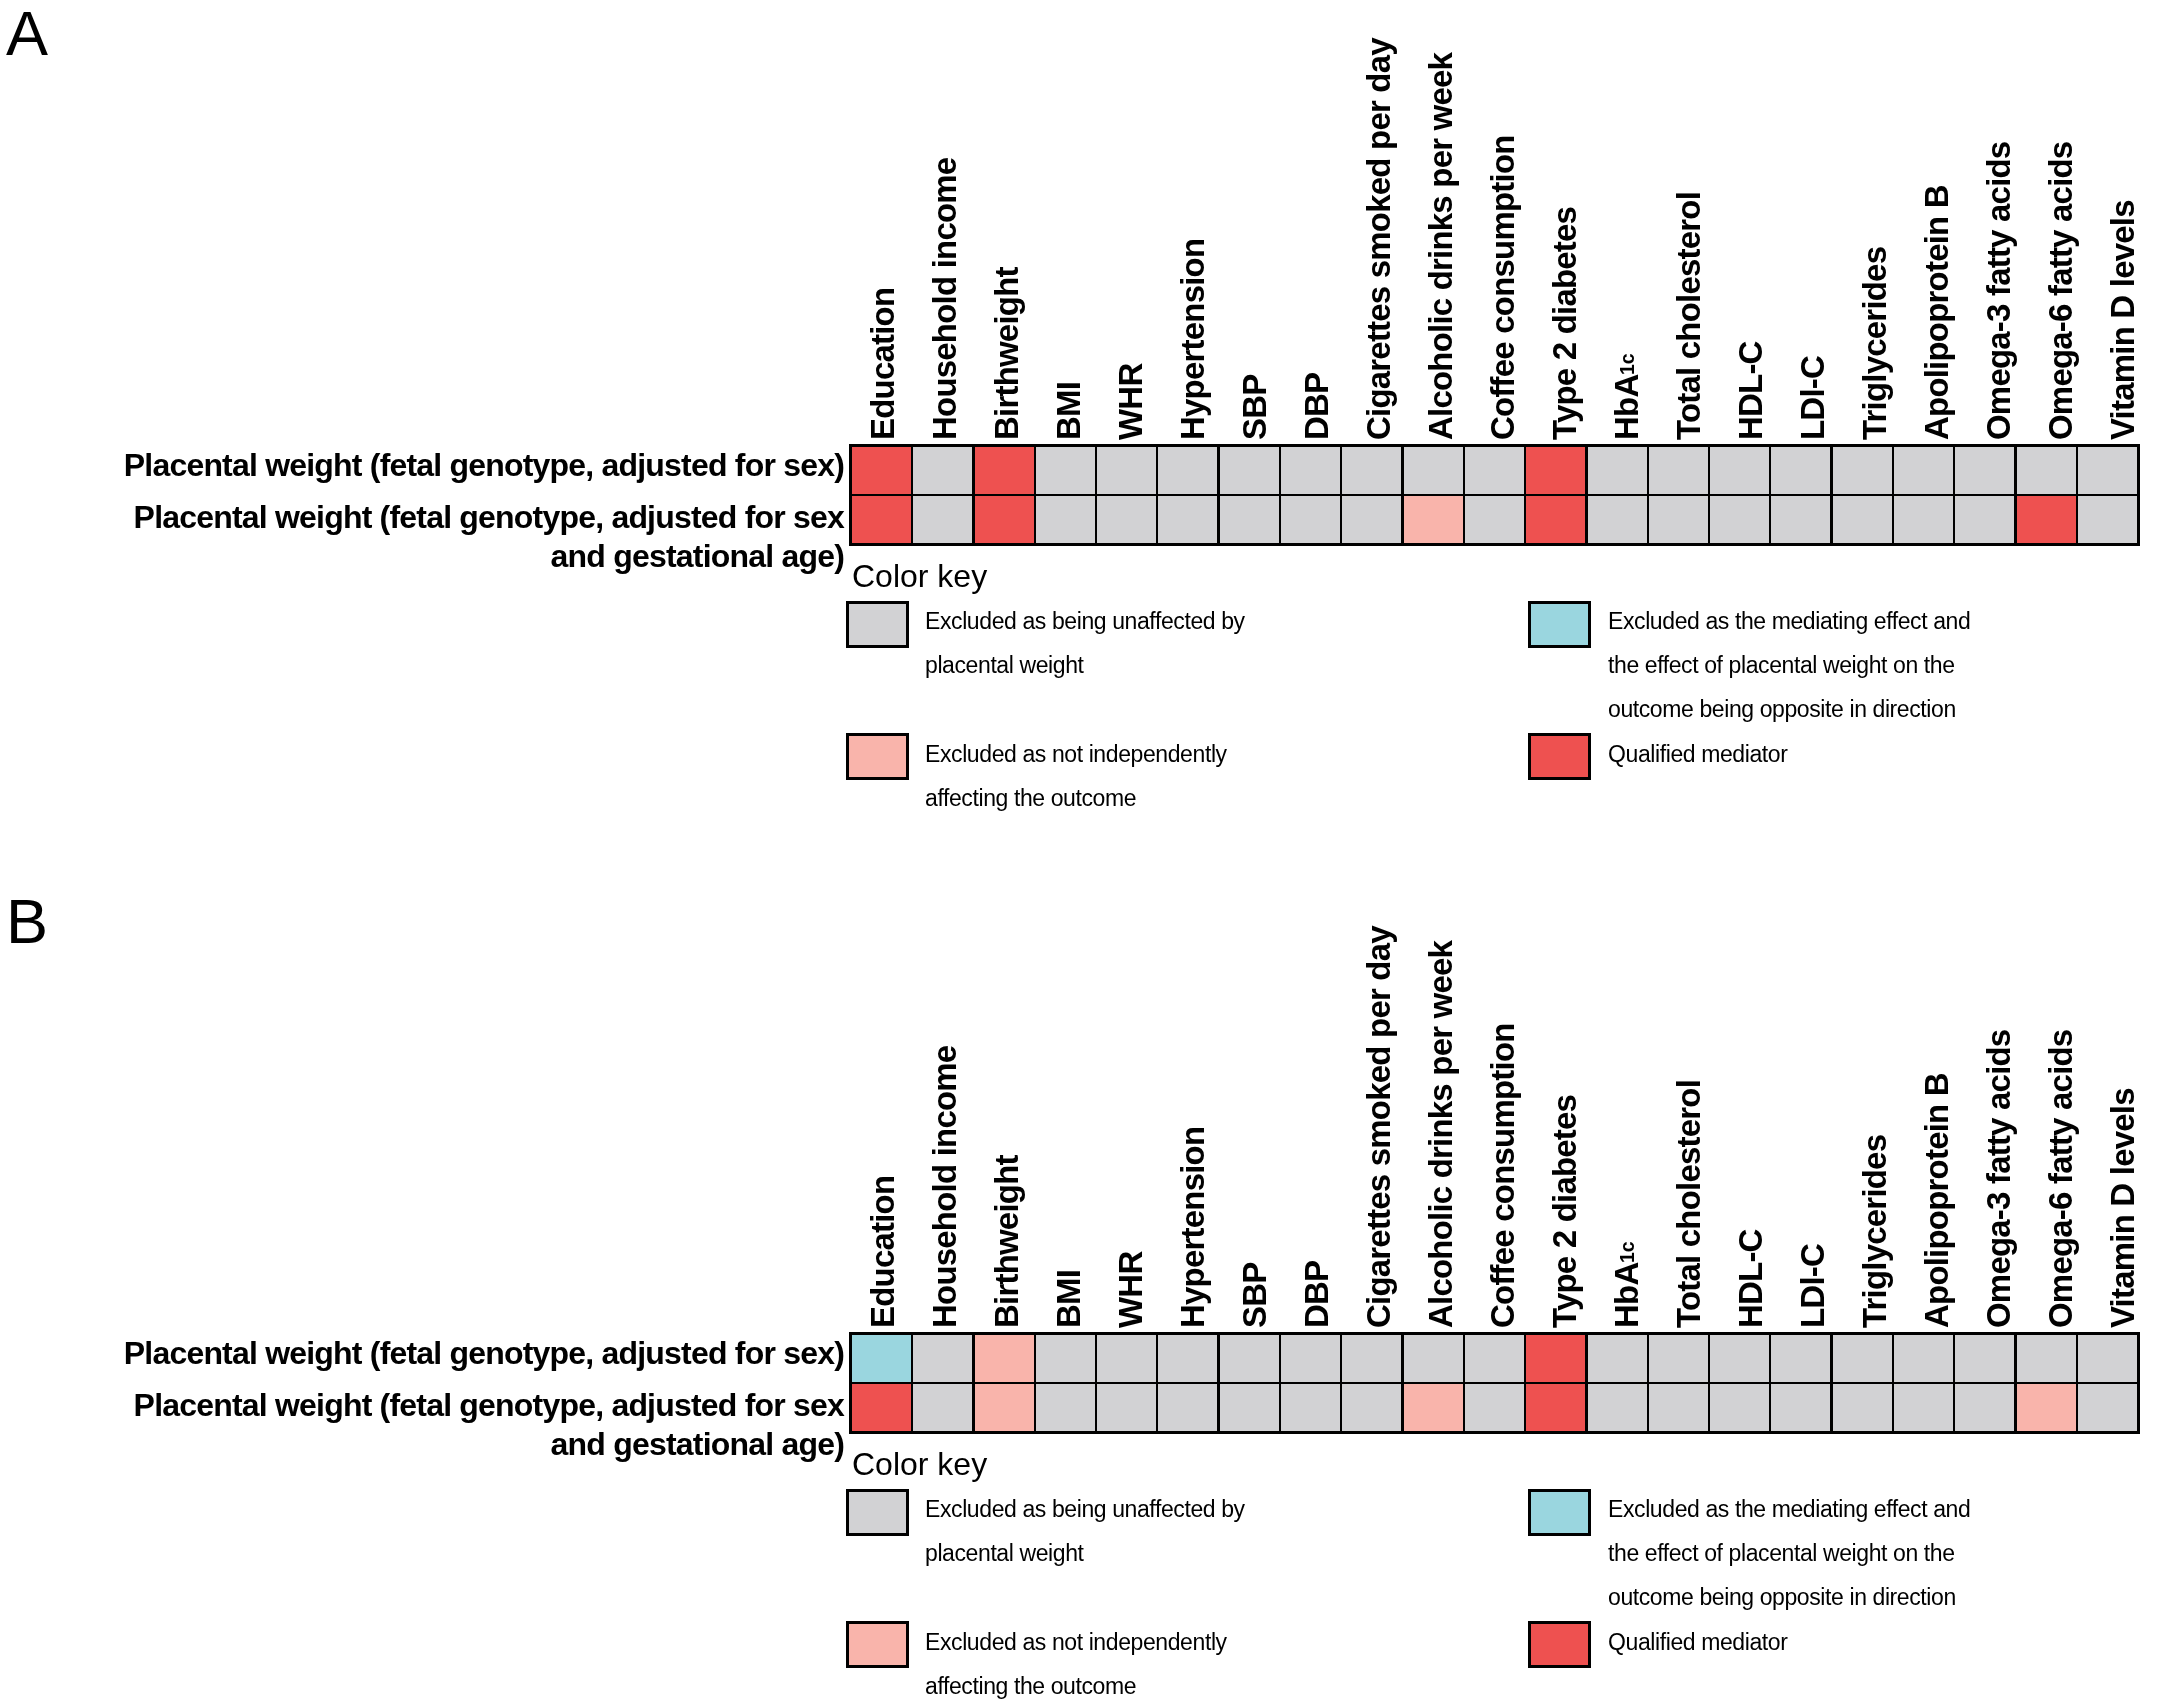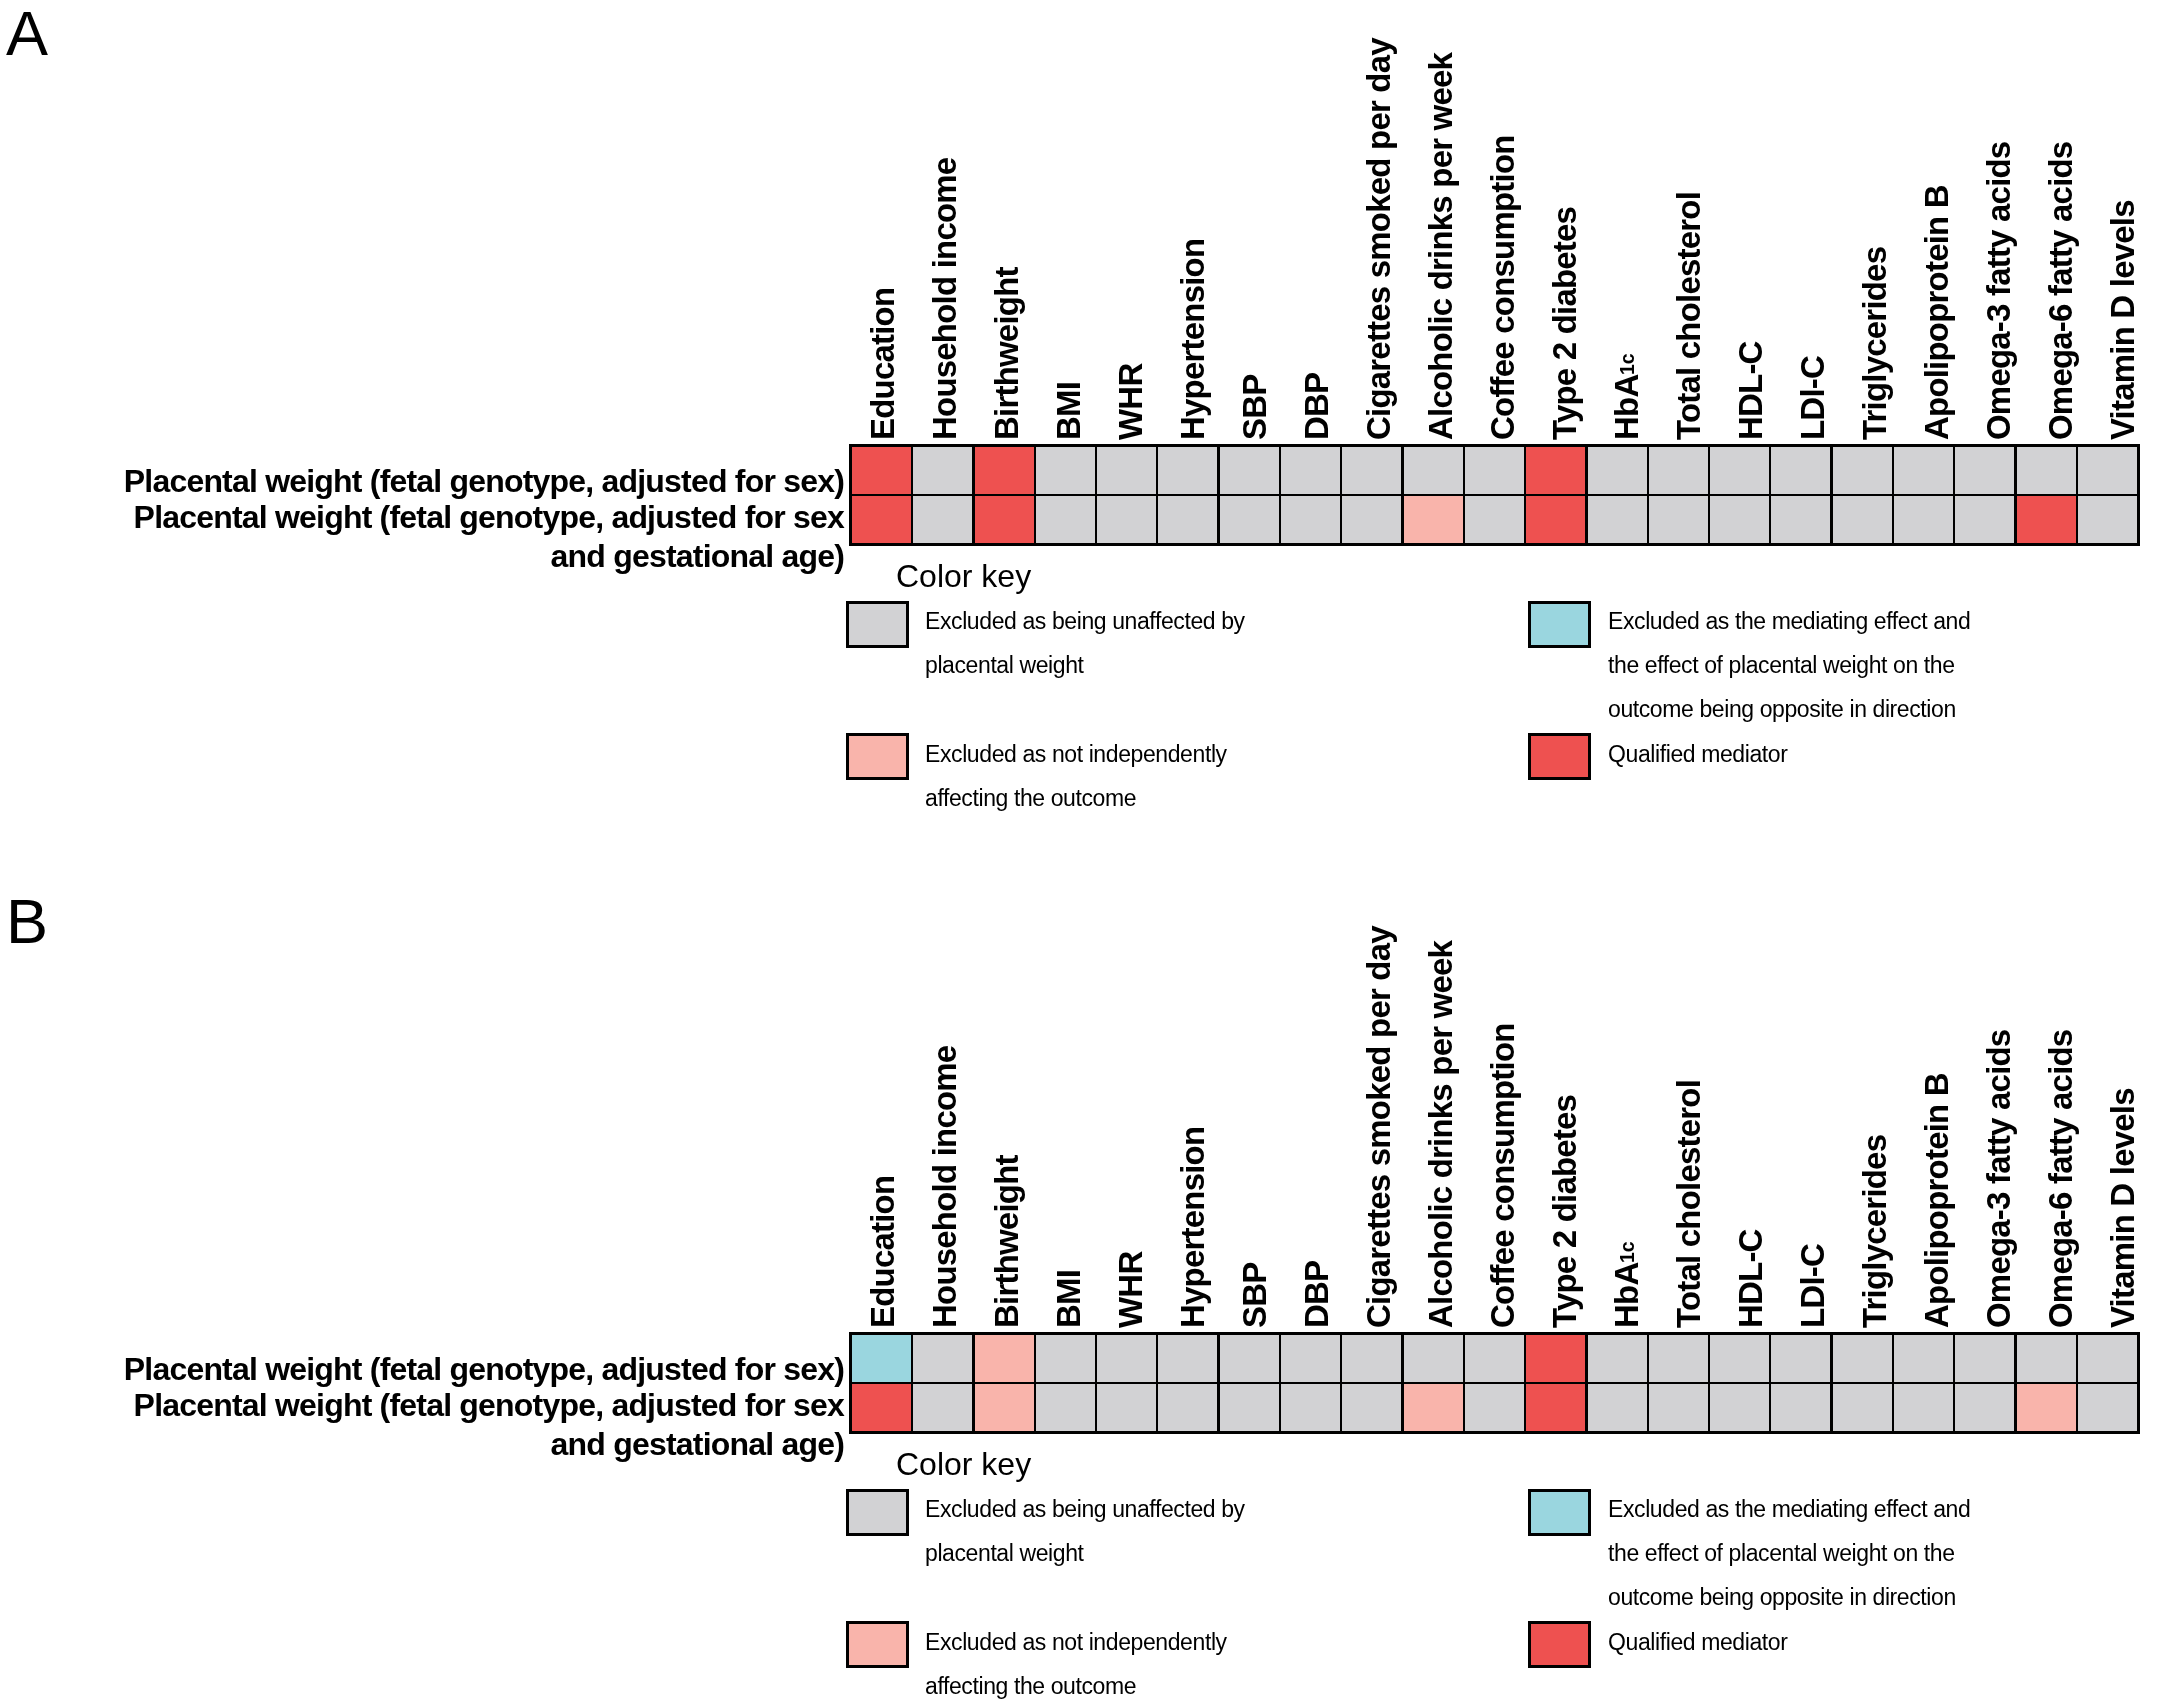--- a/index.html
+++ b/index.html
@@ -10,23 +10,23 @@
   .col-headers{position:absolute;display:grid;grid-template-columns:repeat(21,62px);}
   .col-header{height:440px;writing-mode:vertical-rl;transform:rotate(180deg);
               display:flex;align-items:center;justify-content:flex-start;
               font-weight:700;font-size:33px;letter-spacing:-0.8px;white-space:nowrap;}
   .col-header sub{font-size:19.5px;letter-spacing:0;}
   .heat-grid{position:absolute;display:grid;grid-template-columns:repeat(21,59px);
              grid-auto-rows:47px;gap:2.3px;background:#000;border:3px solid #000;}
   .cell{width:59px;height:47px;}
   .row-label{position:absolute;text-align:right;font-weight:700;font-size:32px;
              letter-spacing:-0.8px;white-space:nowrap;}
-  .row-label.single{display:flex;align-items:flex-end;justify-content:flex-end;}
+  .row-label.single{display:flex;align-items:flex-start;justify-content:flex-end;}
   .row-label .lbl-line{line-height:39px;}
-  .key-title{position:absolute;font-size:32px;line-height:38px;margin-left:44px;}
+  .key-title{position:absolute;font-size:32px;line-height:38px;}
   .swatch{position:absolute;width:57px;height:41px;border:3px solid #000;}
   .legend-text{position:absolute;font-size:23px;line-height:44px;letter-spacing:-0.4px;white-space:nowrap;}
 </style>
 </head>
 <body>
 
 <div class="canvas">
   <section class="panel" id="panel-0" style="top:0;">
       <div class="panel-label">A</div>
       <div class="col-headers" style="left: 852px; top: 0px;">

